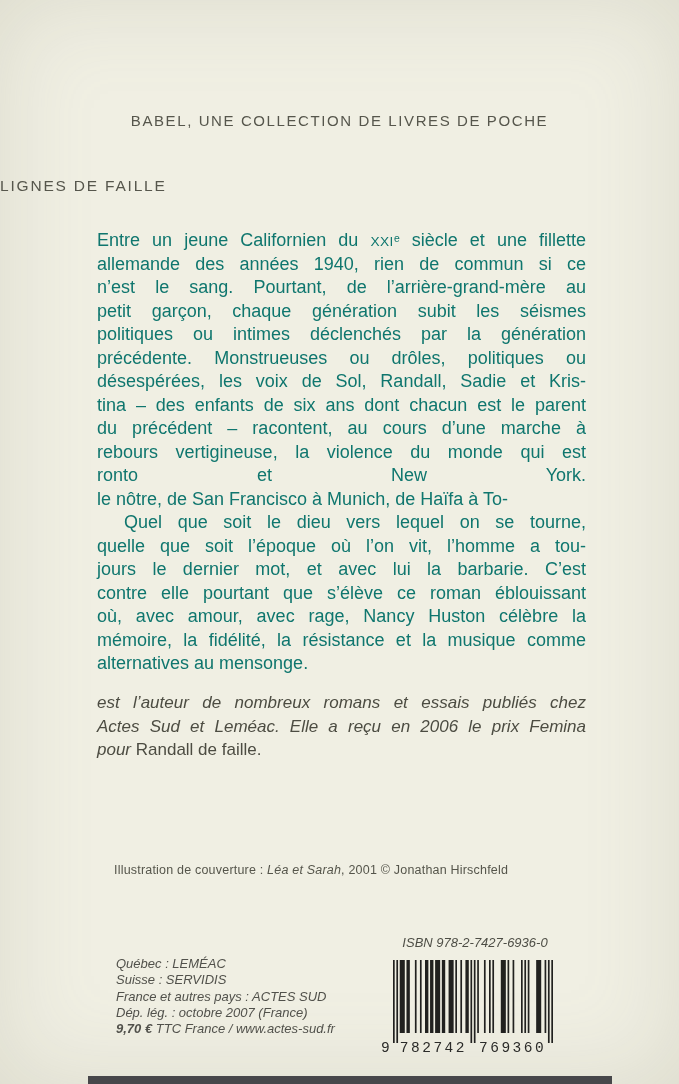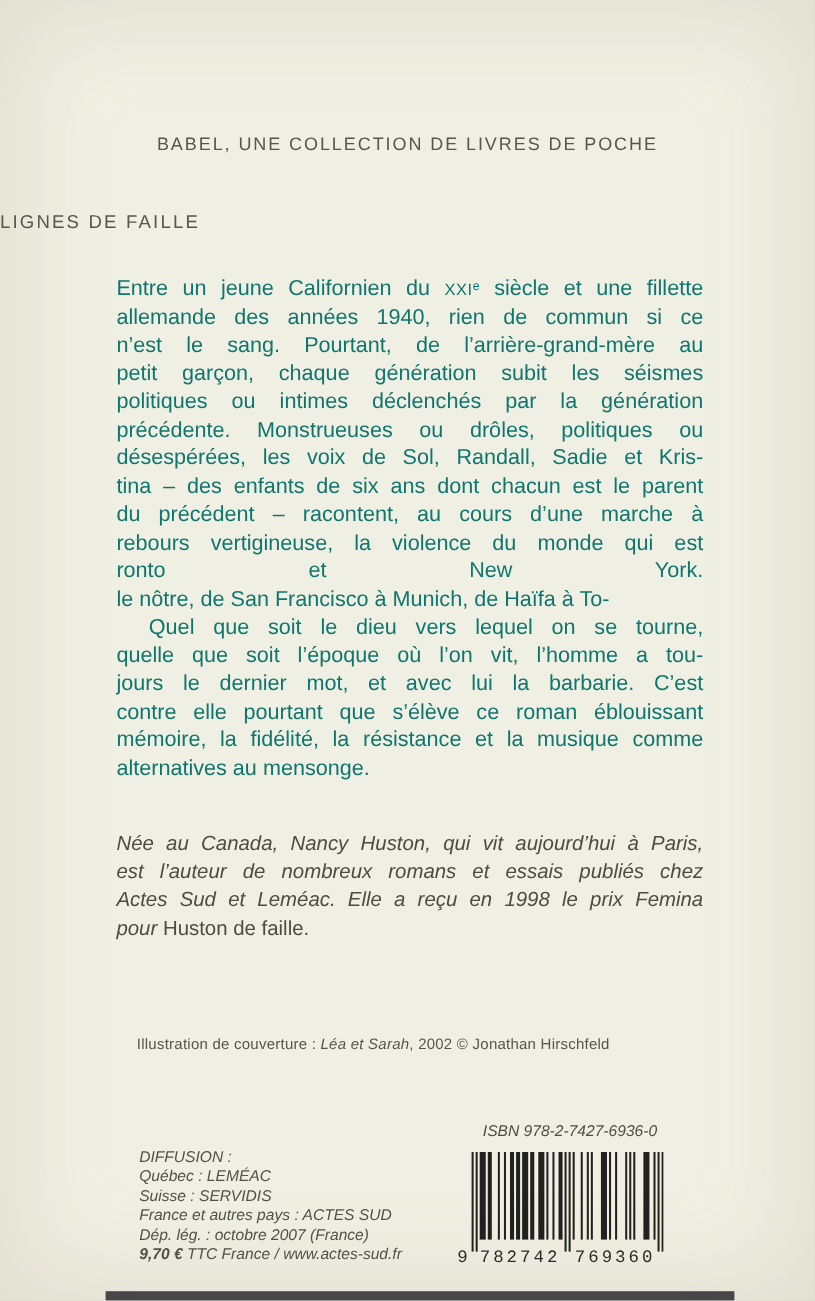--- a/index.html
+++ b/index.html
@@ -81,33 +81,33 @@
         <div class="tline">du précédent – racontent, au cours d’une marche à</div>
         <div class="tline">rebours vertigineuse, la violence du monde qui est</div>
         <div class="tline">ronto et New York.</div>
         <div class="tline">le nôtre, de San Francisco à Munich, de Haïfa à To-</div>
       </div>
     <div class="para para2">
         <div class="tline">Quel que soit le dieu vers lequel on se tourne,</div>
         <div class="tline">quelle que soit l’époque où l’on vit, l’homme a tou-</div>
         <div class="tline">jours le dernier mot, et avec lui la barbarie. C’est</div>
         <div class="tline">contre elle pourtant que s’élève ce roman éblouissant</div>
+        <div class="tline">où, avec amour, avec rage, Nancy Huston célèbre la</div>
         <div class="tline">mémoire, la fidélité, la résistance et la musique comme</div>
         <div class="tline">alternatives au mensonge.</div>
       </div>
   </div>
 
   <div class="bio">
-      <div class="tline">Née au Canada, Nancy Huston, qui vit aujourd’hui à Paris,</div>
       <div class="tline">est l’auteur de nombreux romans et essais publiés chez</div>
-      <div class="tline">Actes Sud et Leméac. Elle a reçu en 1998 le prix Femina</div>
-      <div class="tline"><span>pour </span><span class="r">Huston de faille.</span></div>
+      <div class="tline">Actes Sud et Leméac. Elle a reçu en 2006 le prix Femina</div>
+      <div class="tline"><span>pour </span><span class="r">Randall de faille.</span></div>
     </div>
 
-  <div class="credit"><span>Illustration de couverture : </span><span class="i">Léa et Sarah</span><span>, 2002 © Jonathan Hirschfeld</span></div>
+  <div class="credit"><span>Illustration de couverture : </span><span class="i">Léa et Sarah</span><span>, 2001 © Jonathan Hirschfeld</span></div>
 
   <div class="isbn">ISBN 978-2-7427-6936-0</div>
 
   <svg class="barcode" width="176" height="100" viewBox="0 0 176 100" xmlns="http://www.w3.org/2000/svg">
       <rect x="16.00" y="2" width="1.68" height="83"></rect>
       <rect x="19.37" y="2" width="1.68" height="83"></rect>
       <rect x="22.74" y="2" width="5.05" height="73"></rect>
       <rect x="29.47" y="2" width="3.37" height="73"></rect>
       <rect x="37.89" y="2" width="1.68" height="73"></rect>
       <rect x="42.95" y="2" width="1.68" height="73"></rect>
@@ -134,21 +134,20 @@
       <rect x="159.16" y="2" width="5.05" height="73"></rect>
       <rect x="167.58" y="2" width="1.68" height="73"></rect>
       <rect x="170.95" y="2" width="1.68" height="83"></rect>
       <rect x="174.32" y="2" width="1.68" height="83"></rect>
       <text x="4" y="94">9</text>
       <text text-anchor="middle" x="56.4" y="94">782742</text>
       <text text-anchor="middle" x="135.6" y="94">769360</text>
     </svg>
 
   <div class="imprint">
-      <div class="tline">DIFFUSION :</div>
       <div class="tline">Québec : LEMÉAC</div>
       <div class="tline">Suisse : SERVIDIS</div>
       <div class="tline">France et autres pays : ACTES SUD</div>
       <div class="tline">Dép. lég. : octobre 2007 (France)</div>
       <div class="tline"><span class="b">9,70 €</span><span> TTC France / www.actes-sud.fr</span></div>
     </div>
 
   <div class="bottom-edge"></div>
 
 </div>

